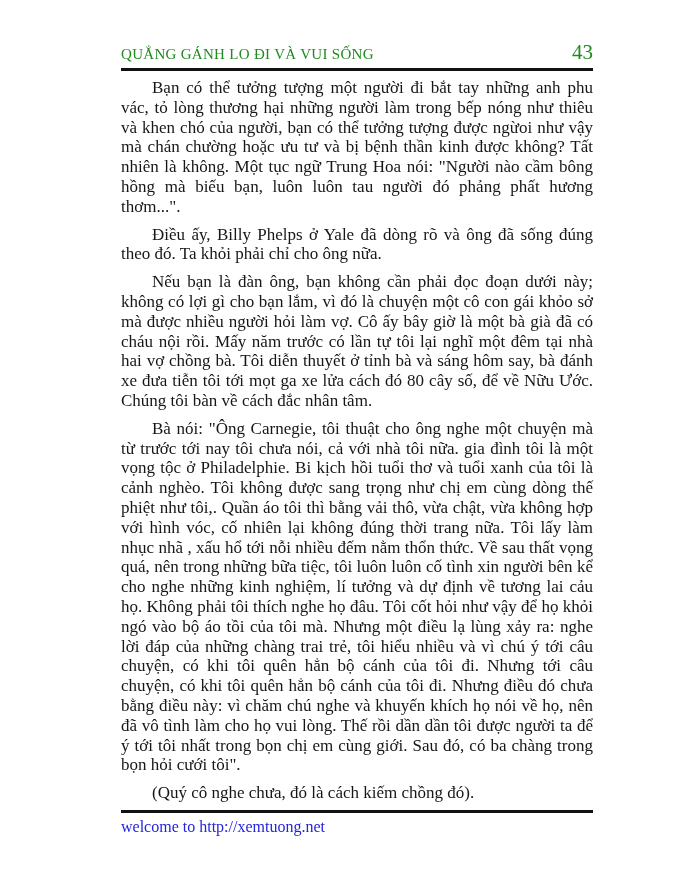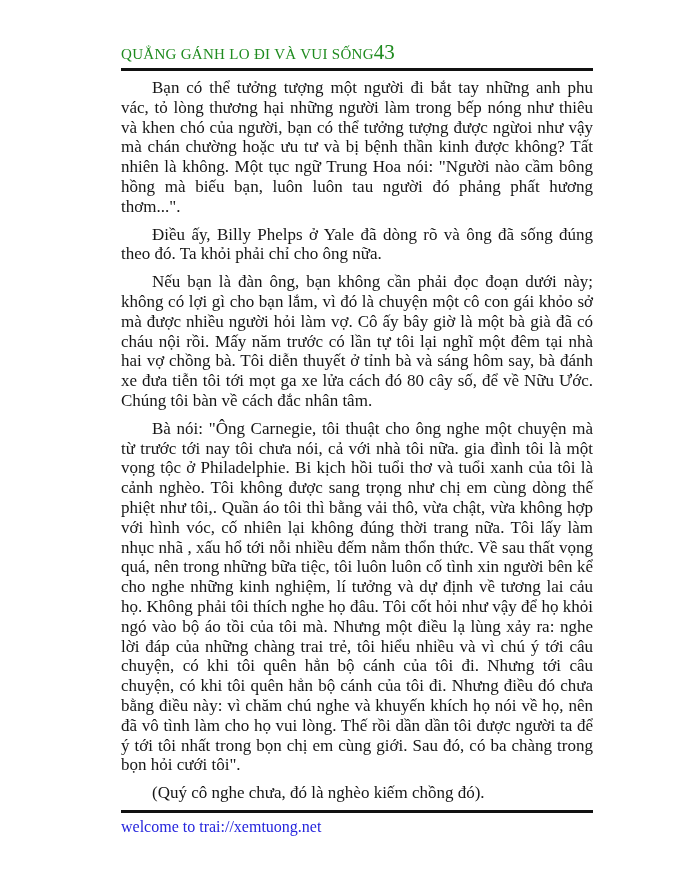--- a/index.html
+++ b/index.html
@@ -17,20 +17,21 @@
   }
   
   .header {
     position: absolute;
     left: 121px;
     right: 87px;
     top: 40px;
   }
   .header-row {
     display: flex;
+    justify-content: space-between;
     align-items: baseline;
   }
   .book-title {
     color: #1f8b1f;
     font-size: 15px;
     letter-spacing: 0.3px;
     white-space: nowrap;
   }
   .page-number {
     color: #1f8b1f;
@@ -87,21 +88,21 @@
       <span class="page-number">43</span>
     </div>
     <div class="header-rule"></div>
   </div>
 
   <div class="content">
     <p>Bạn có thể tưởng tượng một người đi bắt tay những anh phu vác, tỏ lòng thương hại những người làm trong bếp nóng như thiêu và khen chó của người, bạn có thể tưởng tượng được ngừoi như vậy mà chán chường hoặc ưu tư và bị bệnh thần kinh được không? Tất nhiên là không. Một tục ngữ Trung Hoa nói: "Người nào cầm bông hồng mà biếu bạn, luôn luôn tau người đó phảng phất hương thơm...".</p>
     <p>Điều ấy, Billy Phelps ở Yale đã dòng rõ và ông đã sống đúng theo đó. Ta khỏi phải chỉ cho ông nữa.</p>
     <p>Nếu bạn là đàn ông, bạn không cần phải đọc đoạn dưới này; không có lợi gì cho bạn lắm, vì đó là chuyện một cô con gái khỏo sở mà được nhiều người hỏi làm vợ. Cô ấy bây giờ là một bà già đã có cháu nội rồi. Mấy năm trước có lần tự tôi lại nghĩ một đêm tại nhà hai vợ chồng bà. Tôi diễn thuyết ở tỉnh bà và sáng hôm say, bà đánh xe đưa tiễn tôi tới mọt ga xe lửa cách đó 80 cây số, để về Nữu Ước. Chúng tôi bàn về cách đắc nhân tâm.</p>
     <p>Bà nói: "Ông Carnegie, tôi thuật cho ông nghe một chuyện mà từ trước tới nay tôi chưa nói, cả với nhà tôi nữa. gia đình tôi là một vọng tộc ở Philadelphie. Bi kịch hồi tuổi thơ và tuổi xanh của tôi là cảnh nghèo. Tôi không được sang trọng như chị em cùng dòng thế phiệt như tôi,. Quần áo tôi thì bằng vải thô, vừa chật, vừa không hợp với hình vóc, cố nhiên lại không đúng thời trang nữa. Tôi lấy làm nhục nhã , xấu hổ tới nỗi nhiều đếm nằm thổn thức. Về sau thất vọng quá, nên trong những bữa tiệc, tôi luôn luôn cố tình xin người bên kể cho nghe những kinh nghiệm, lí tưởng và dự định về tương lai cảu họ. Không phải tôi thích nghe họ đâu. Tôi cốt hỏi như vậy để họ khỏi ngó vào bộ áo tồi của tôi mà. Nhưng một điều lạ lùng xảy ra: nghe lời đáp của những chàng trai trẻ, tôi hiểu nhiều và vì chú ý tới câu chuyện, có khi tôi quên hẳn bộ cánh của tôi đi. Nhưng tới câu chuyện, có khi tôi quên hẳn bộ cánh của tôi đi. Nhưng điều đó chưa bằng điều này: vì chăm chú nghe và khuyến khích họ nói về họ, nên đã vô tình làm cho họ vui lòng. Thế rồi dần dần tôi được người ta để ý tới tôi nhất trong bọn chị em cùng giới. Sau đó, có ba chàng trong bọn hỏi cưới tôi".</p>
-    <p>(Quý cô nghe chưa, đó là nghèo kiếm chồng đó).</p>
+    <p>(Quý cô nghe chưa, đó là cách kiếm chồng đó).</p>
   </div>
 
   <div class="footer">
     <div class="footer-rule"></div>
-    <a class="footer-link">welcome to trai://xemtuong.net</a>
+    <a class="footer-link">welcome to http://xemtuong.net</a>
   </div>
 
 </div>
 
 </body></html>

